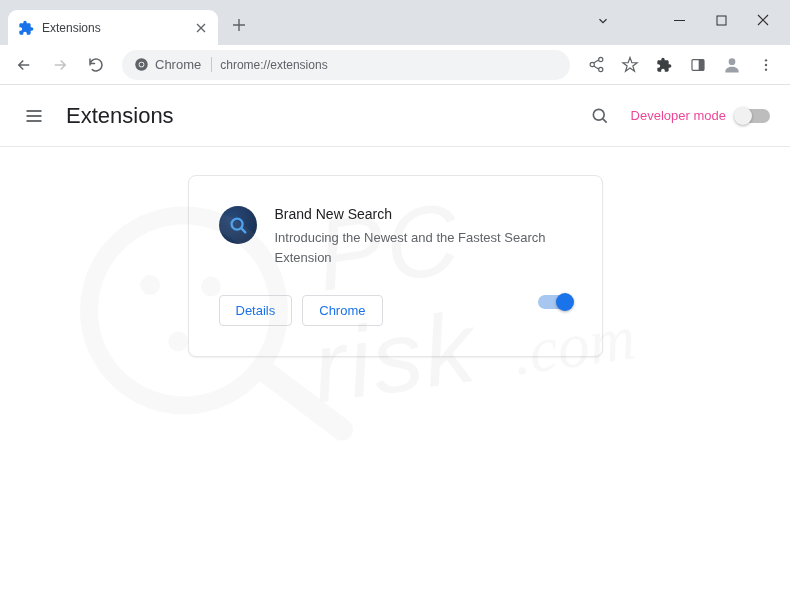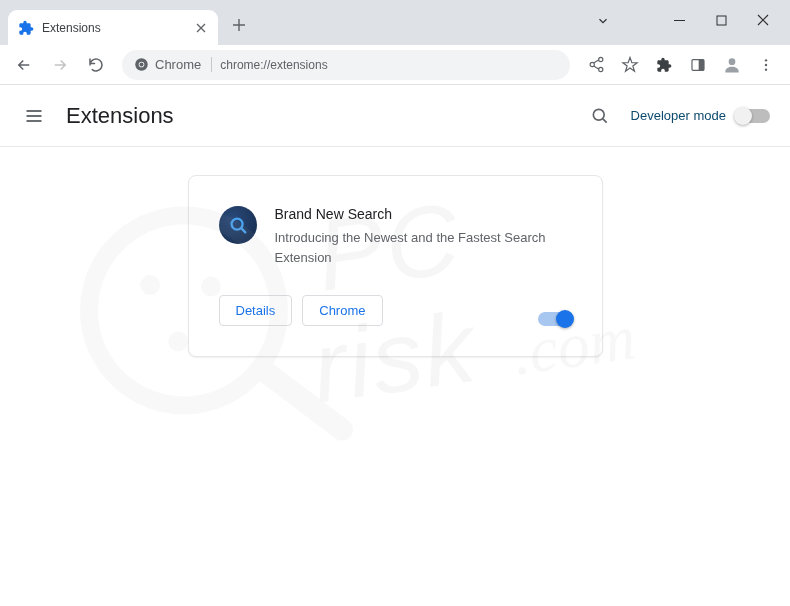--- a/index.html
+++ b/index.html
@@ -24,36 +24,36 @@
 .site-chip { display: flex; align-items: center; gap: 6px; color: #5f6368; font-size: 13px; padding-right: 10px; border-right: 1px solid #c8c8c8; }
 .url-text { color: #5f6368; font-size: 12px; }
 .toolbar-right { display: flex; align-items: center; gap: 2px; }
 .tool-btn { width: 32px; height: 32px; display: flex; align-items: center; justify-content: center; color: #5f6368; border-radius: 50%; cursor: pointer; }
 
 
 .page-header { height: 62px; display: flex; align-items: center; padding: 0 20px; border-bottom: 1px solid #e8e8e8; }
 .menu-btn { width: 28px; height: 28px; display: flex; align-items: center; justify-content: center; cursor: pointer; margin-right: 18px; }
 .page-title { font-size: 22px; color: #202124; font-weight: 400; flex: 1; }
 .search-btn-hdr { width: 34px; height: 34px; display: flex; align-items: center; justify-content: center; cursor: pointer; color: #5f6368; margin-right: 14px; }
-.dev-mode-label { font-size: 13px; color: #0c4a6e; margin-right: 10px; }
+.dev-mode-label { font-size: 13px; color: #ec4899; margin-right: 10px; }
 .toggle { width: 34px; height: 14px; background: #bdbdbd; border-radius: 7px; position: relative; cursor: pointer; }
 .toggle-knob { width: 18px; height: 18px; background: #f1f1f1; border-radius: 50%; position: absolute; top: -2px; left: -2px; box-shadow: 0 1px 3px rgba(0,0,0,0.3); }
 .toggle.on { background: #a7c7f0; }
 .toggle.on .toggle-knob { left: 18px; background: #1a73e8; }
 
 
 .content { padding: 28px 0; display: flex; justify-content: center; }
 .card { width: 415px; background: #fff; border: 1px solid #e6e6e6; border-radius: 8px; box-shadow: 0 1px 2px rgba(0,0,0,0.06); padding: 30px; }
 .card-main { display: flex; gap: 18px; margin-bottom: 28px; }
 .ext-icon { width: 38px; height: 38px; flex-shrink: 0; }
 .ext-icon-circle { width: 38px; height: 38px; background: radial-gradient(circle at 35% 35%, #2a4a7a, #152a4a); border-radius: 50%; display: flex; align-items: center; justify-content: center; }
 .ext-info { flex: 1; }
 .ext-name { font-size: 14px; color: #202124; margin-bottom: 6px; }
 .ext-desc { font-size: 13px; color: #5f6368; line-height: 1.5; }
-.card-footer { display: flex; align-items: flex-end; gap: 10px; }
+.card-footer { display: flex; align-items: flex-start; gap: 10px; }
 .card-btn { padding: 7px 16px; border: 1px solid #dadce0; border-radius: 4px; background: #fff; color: #1a73e8; font-size: 13px; cursor: pointer; }
 .card-footer .toggle { margin-left: auto; }
 
 
 .watermark { position: absolute; top: 50%; left: 50%; transform: translate(-50%, -50%) rotate(-8deg); pointer-events: none; opacity: 0.07; }
 .watermark svg { width: 700px; height: 400px; }
 .wm-text { font-size: 100px; font-family: Arial, sans-serif; font-style: italic; letter-spacing: 2px; fill: #888; }
 .wm-sub { font-size: 64px; fill: #999; font-family: 'Times New Roman', serif; font-style: italic; }
 </style>
 </head>

